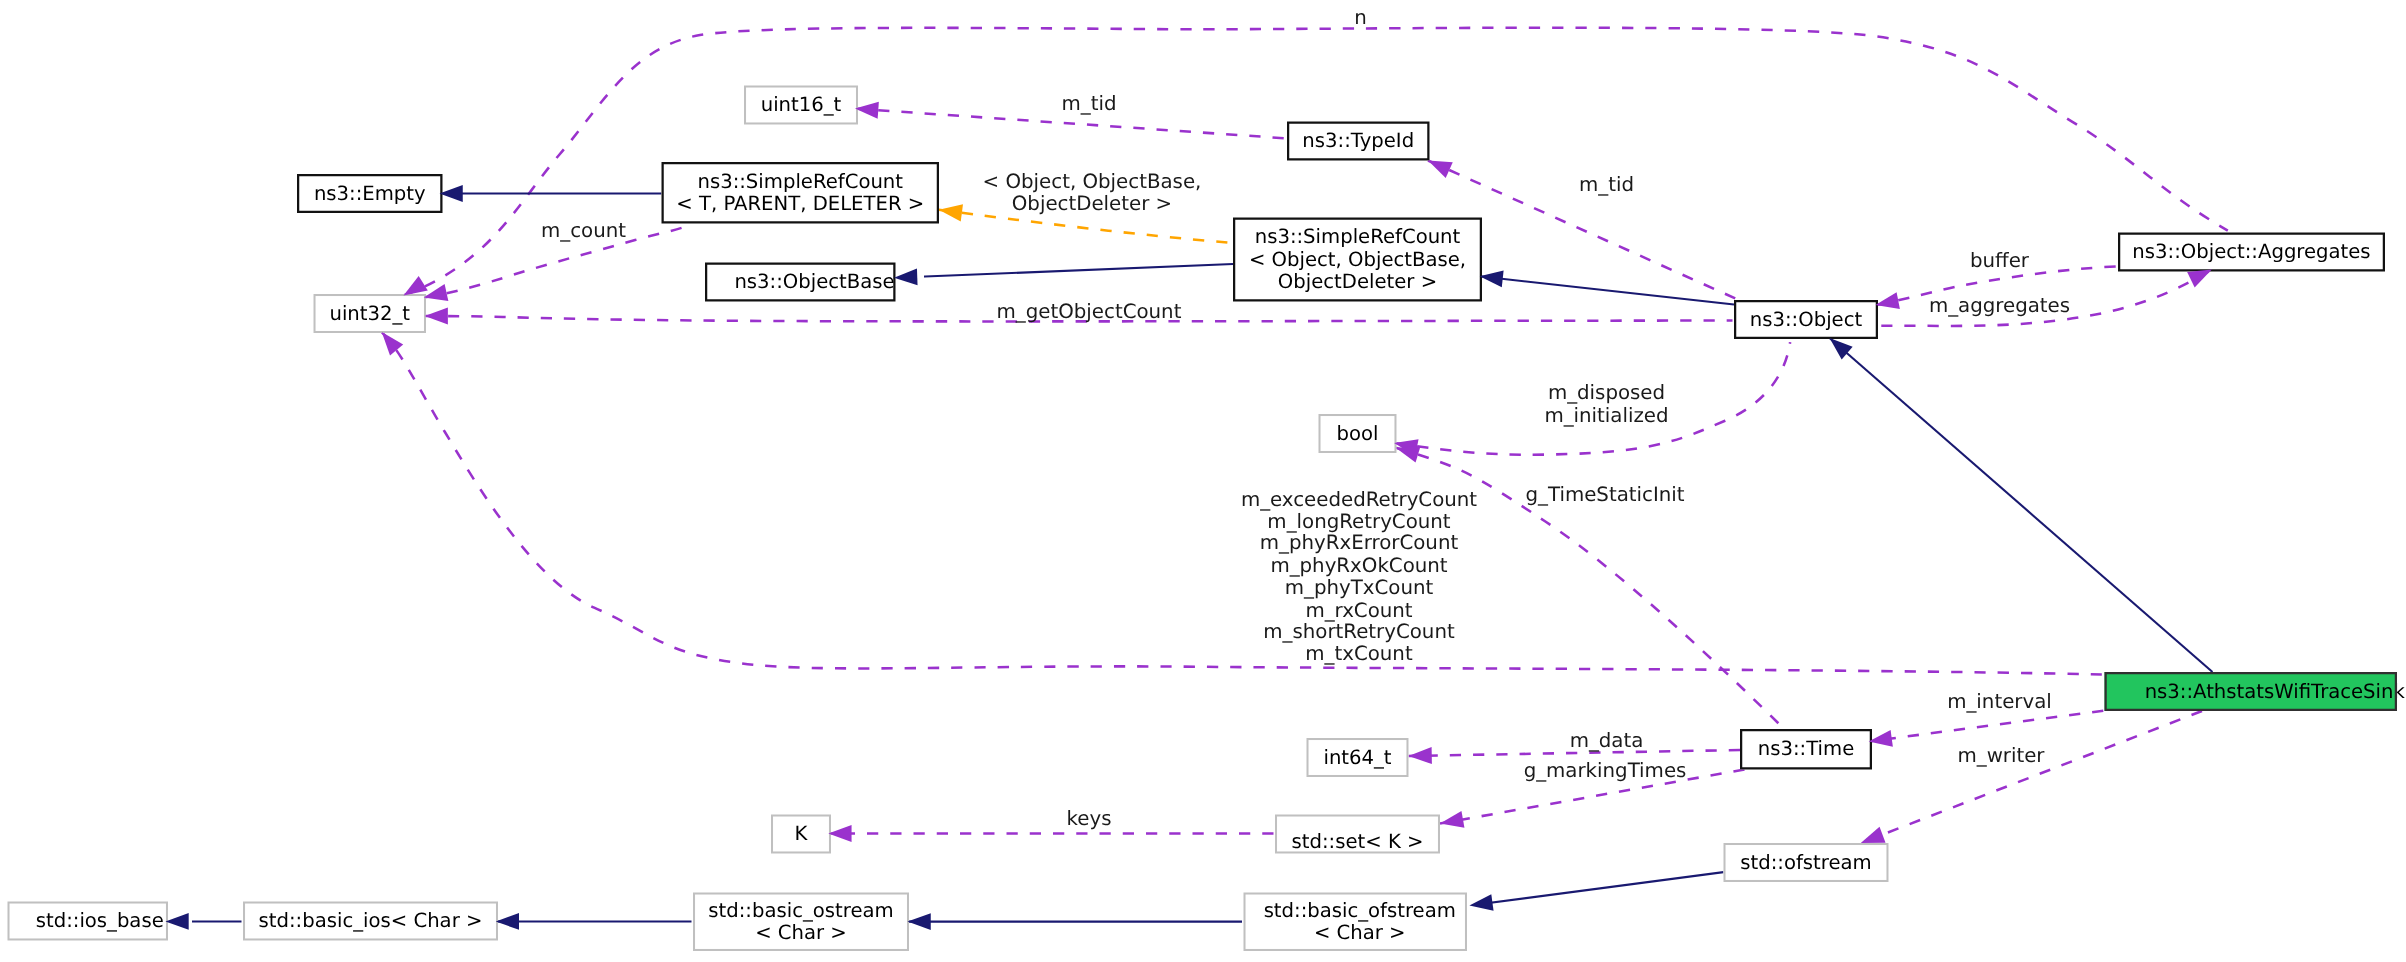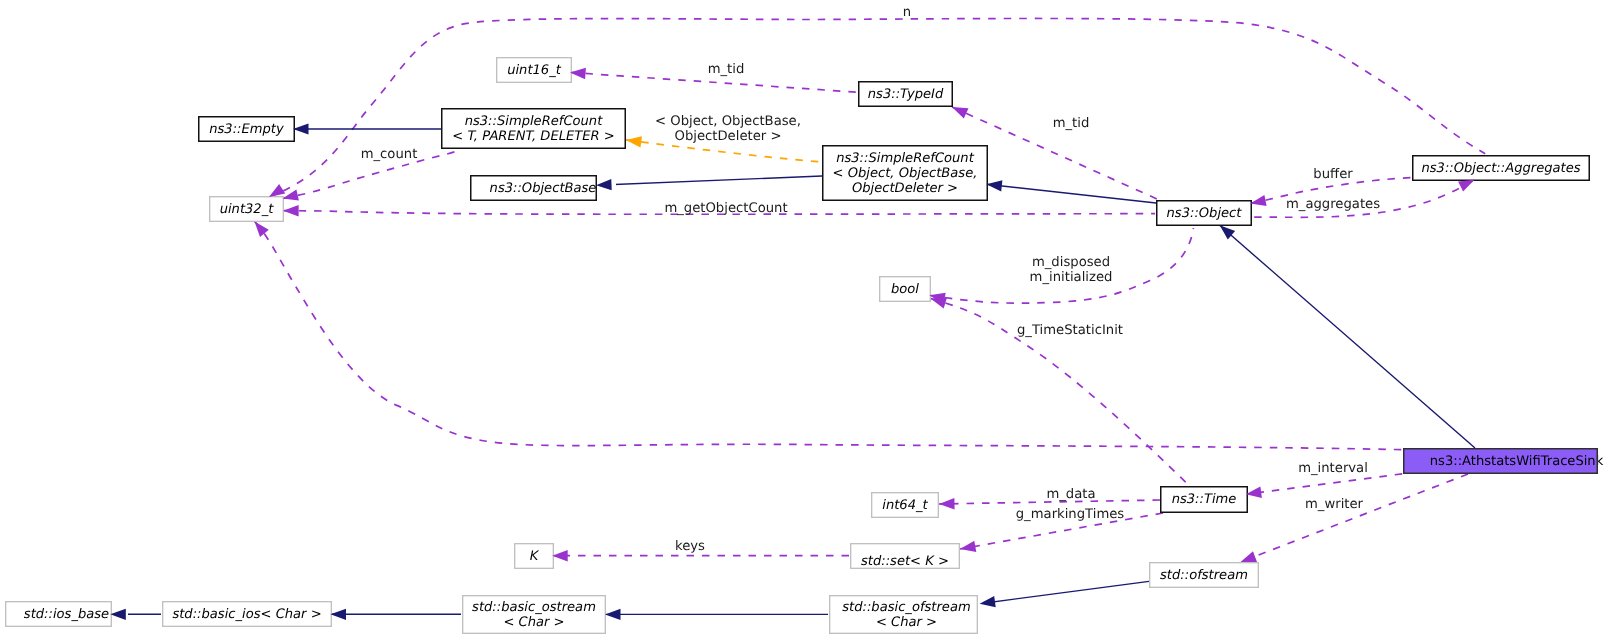--- a/index.html
+++ b/index.html
@@ -12,22 +12,22 @@
   .a-usage{fill:#9a32cd;stroke:none;}
   .e-inherit{fill:none;stroke:#191970;stroke-width:1.4;}
   .a-inherit{fill:#191970;stroke:none;}
   .e-template{fill:none;stroke:#ffa500;stroke-width:1.7;stroke-dasharray:7.5 8;}
   .a-template{fill:#ffa500;stroke:none;}
   .node{position:absolute;box-sizing:border-box;display:flex;flex-direction:column;
         align-items:center;justify-content:center;background:#ffffff;text-align:center;
         font-size:13.1px;line-height:15px;color:#000;}
   .node span{display:block;white-space:pre;}
   .node{filter:opacity(1);}
-  .n-class,.n-type{border:0;font-style:italic;}
-  .n-current{border:0;background:#8b5cf6;padding-left:32px;}
+  .n-class,.n-type{border:0;}
+  .n-current{border:0;background:#22c55e;padding-left:32px;}
   .b-class{fill:none;stroke:#121212;stroke-width:1.5;}
   .b-type{fill:none;stroke:#c0c0c0;stroke-width:1.35;}
   .b-current{fill:none;stroke:#303030;stroke-width:1.5;}
   .lbl{position:absolute;color:#1a1a1a;white-space:pre;text-align:center;
        font-size:13.2px;line-height:14.7px;transform:translateX(-50%);
        filter:opacity(1);}
   .lbl span{display:block;}
 </style>
 </head>
 <body>
@@ -129,26 +129,27 @@
 
 <div class="lbl" style="left:907px;top:6px"><span>n</span></div>
 <div class="lbl" style="left:726px;top:63px"><span>m_tid</span></div>
 <div class="lbl" style="left:728px;top:115px"><span>&lt; Object, ObjectBase,</span><span>ObjectDeleter &gt;</span></div>
 <div class="lbl" style="left:1071px;top:117px"><span>m_tid</span></div>
 <div class="lbl" style="left:389px;top:148px"><span>m_count</span></div>
 <div class="lbl" style="left:726px;top:202px"><span>m_getObjectCount</span></div>
 <div class="lbl" style="left:1333px;top:168px"><span>buffer</span></div>
 <div class="lbl" style="left:1333px;top:198px"><span>m_aggregates</span></div>
 <div class="lbl" style="left:1071px;top:256px"><span>m_disposed</span><span>m_initialized</span></div>
+<div class="lbl" style="left:906px;top:327px"><span>m_exceededRetryCount</span><span>m_longRetryCount</span><span>m_phyRxErrorCount</span><span>m_phyRxOkCount</span><span>m_phyTxCount</span><span>m_rxCount</span><span>m_shortRetryCount</span><span>m_txCount</span></div>
 <div class="lbl" style="left:1070px;top:324px"><span>g_TimeStaticInit</span></div>
 <div class="lbl" style="left:1333px;top:462px"><span>m_interval</span></div>
 <div class="lbl" style="left:1334px;top:498px"><span>m_writer</span></div>
 <div class="lbl" style="left:1071px;top:488px"><span>m_data</span></div>
 <div class="lbl" style="left:1070px;top:508px"><span>g_markingTimes</span></div>
-<div class="lbl" style="left:690px;top:540px"><span>keys</span></div>
+<div class="lbl" style="left:726px;top:540px"><span>keys</span></div>
 
 <svg id="boxes" viewBox="0 0 1604 641">
 <rect class="b-class" x="198.75" y="116.75" width="95.50" height="24.50"></rect>
 <rect class="b-type" x="496.68" y="57.67" width="74.65" height="24.65"></rect>
 <rect class="b-class" x="441.75" y="108.75" width="183.50" height="39.50"></rect>
 <rect class="b-class" x="858.75" y="81.75" width="93.50" height="24.50"></rect>
 <rect class="b-class" x="822.75" y="145.75" width="164.50" height="54.50"></rect>
 <rect class="b-class" x="470.75" y="175.75" width="125.50" height="24.50"></rect>
 <rect class="b-type" x="209.68" y="196.68" width="73.65" height="24.65"></rect>
 <rect class="b-class" x="1156.75" y="200.75" width="94.50" height="24.50"></rect>

